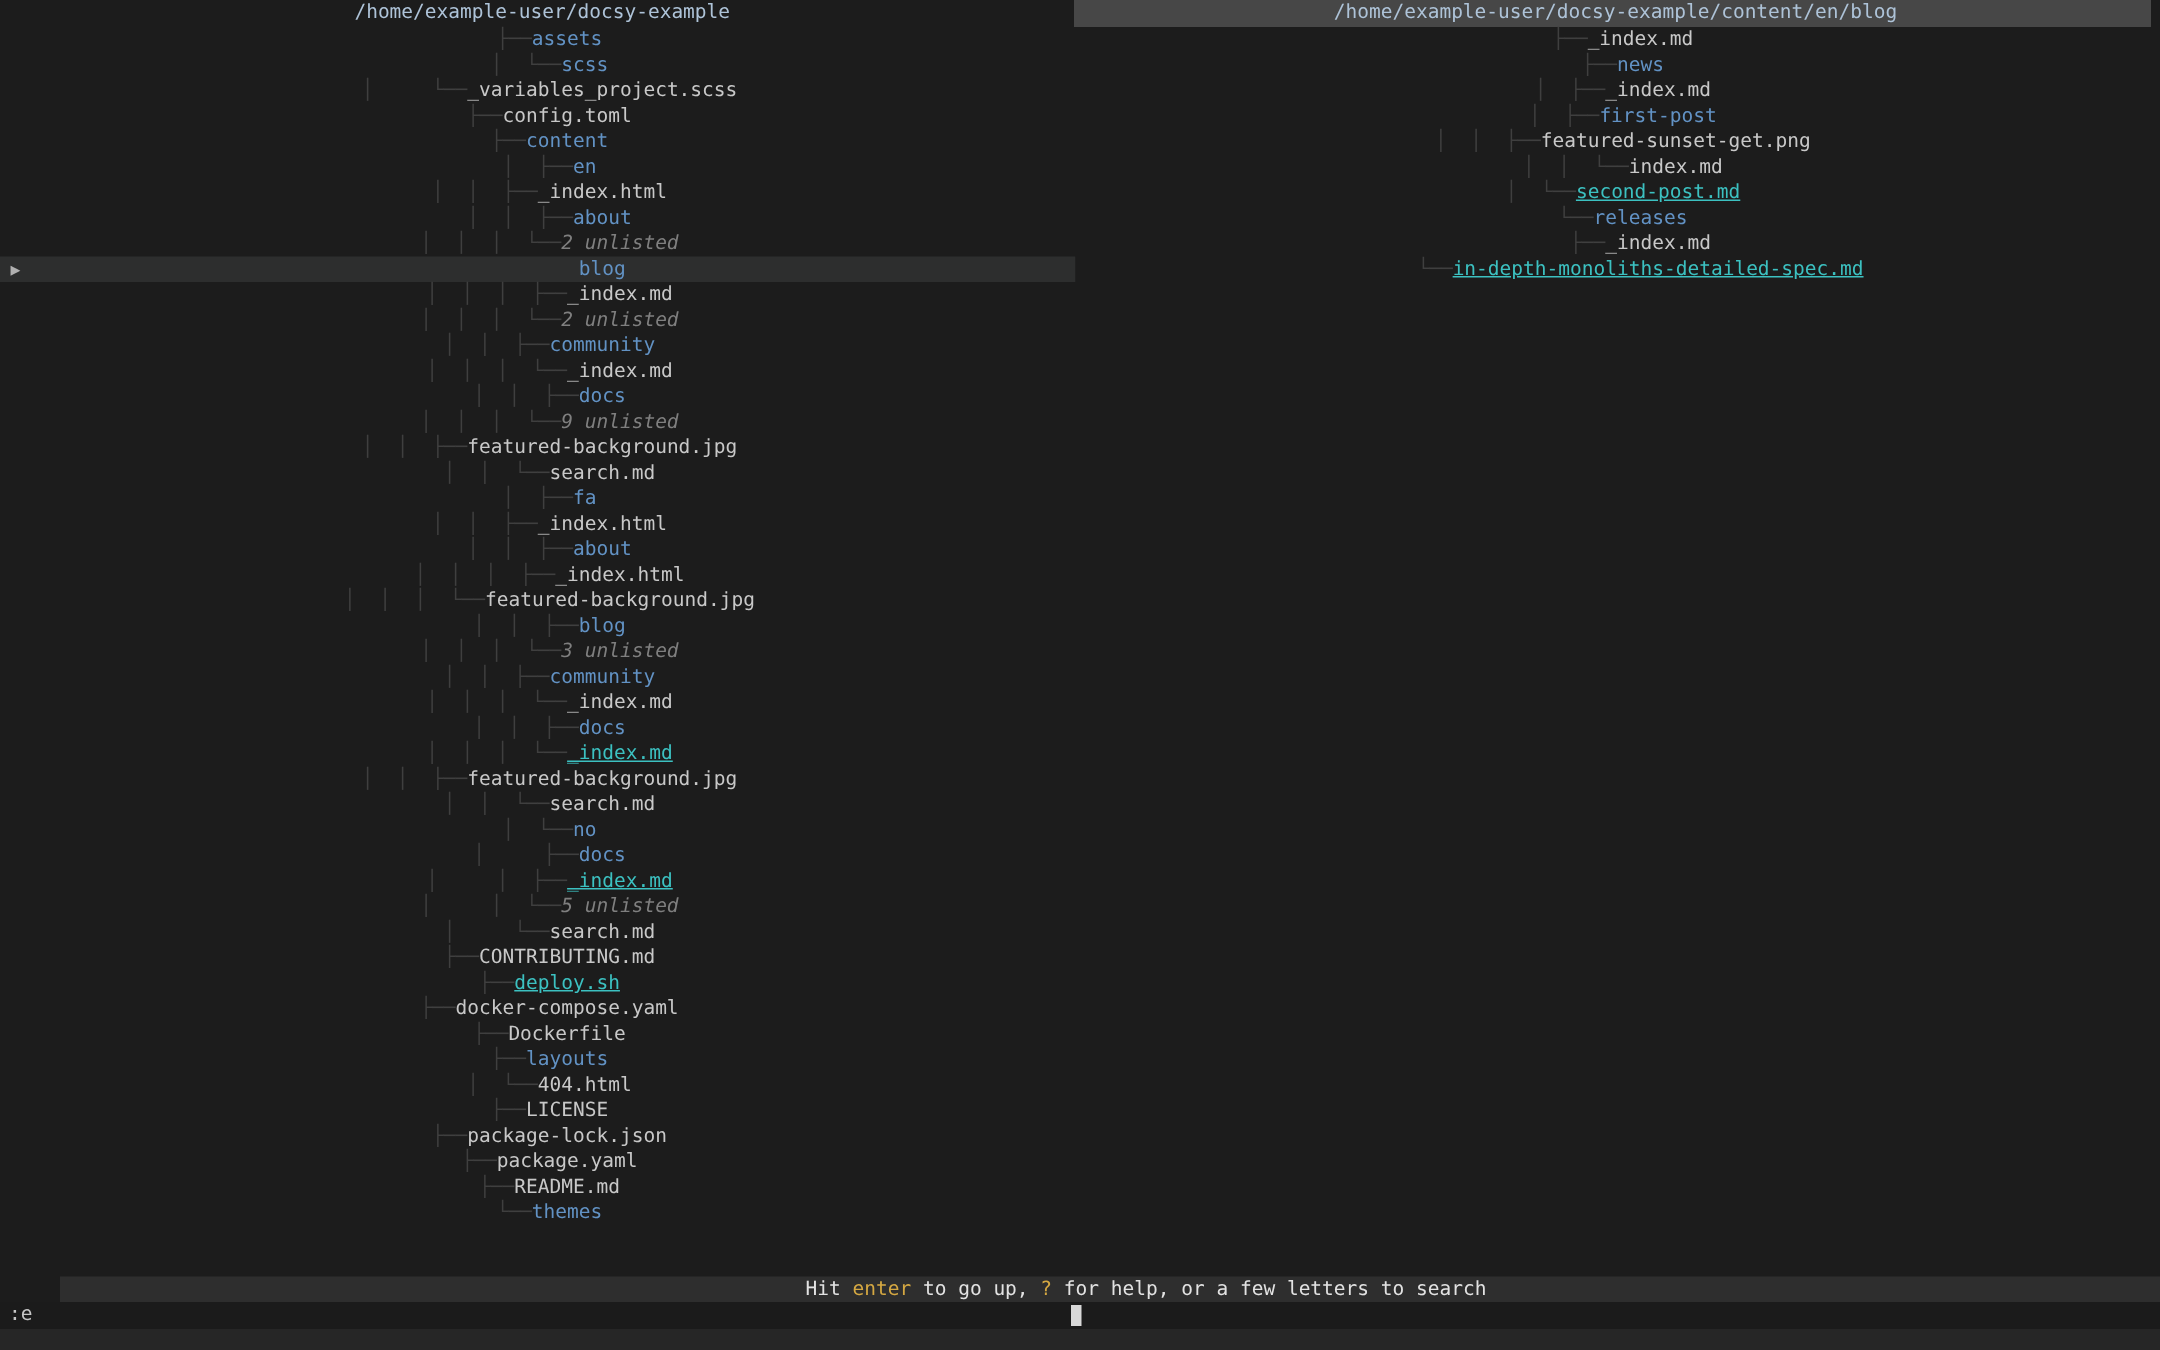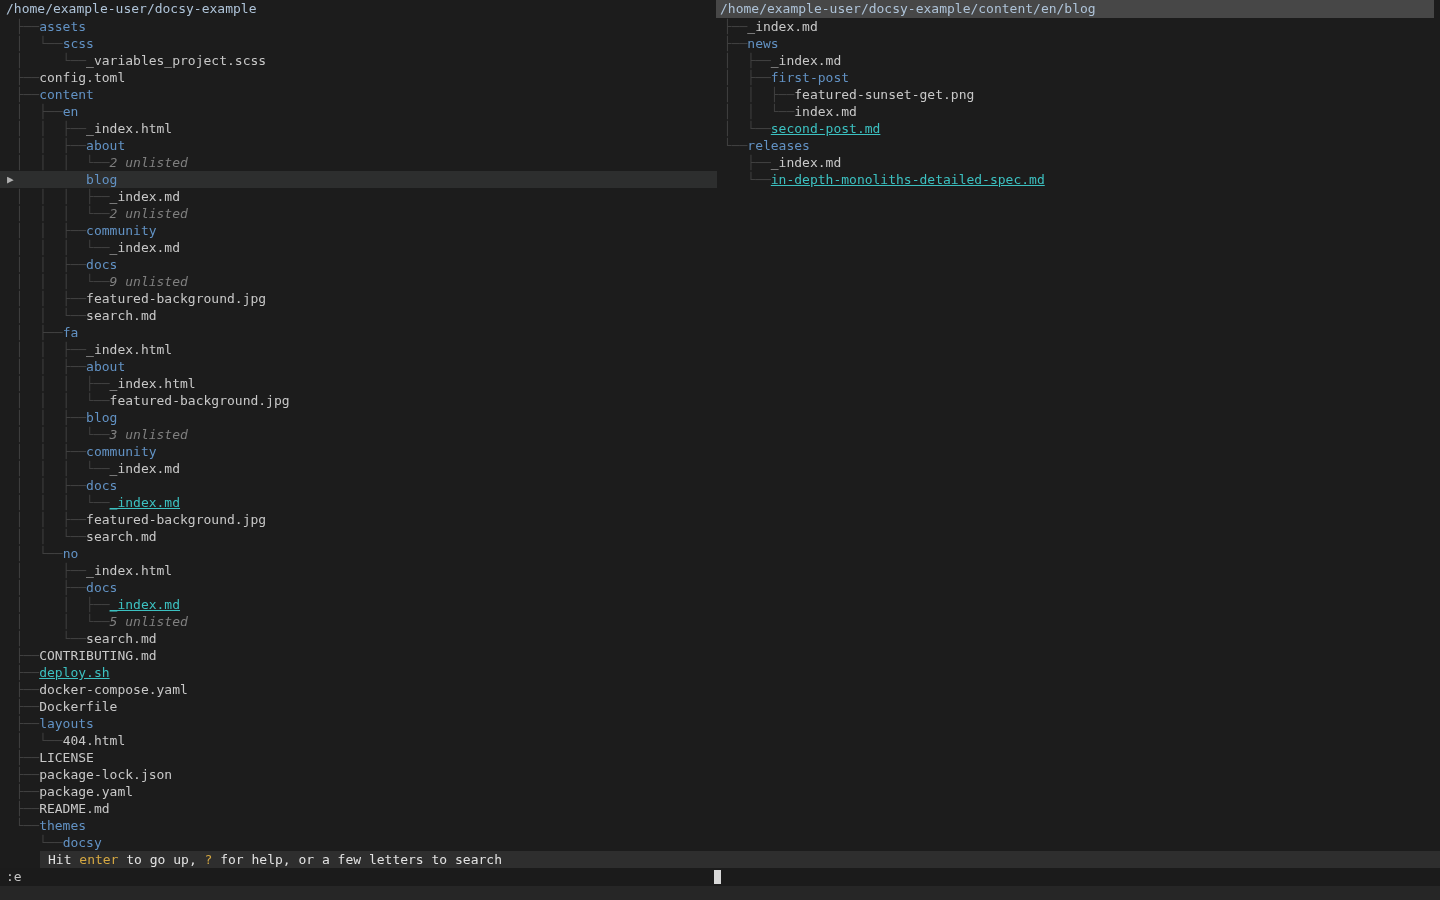--- a/index.html
+++ b/index.html
@@ -22,21 +22,21 @@
     --arrow:#b0b0b0;
   }
   *{margin:0;padding:0;box-sizing:border-box;}
   html,body{width:1440px;height:900px;overflow:hidden;}
   body{
     background:var(--background);
     font-family:"DejaVu Sans Mono","Liberation Mono",monospace;
     font-size:13px;
     color:var(--file);
   }
-  .screen{position:relative;width:1440px;height:900px;background:var(--background);}
+  .screen{position:relative;width:1440px;height:900px;background:var(--background);text-align:center;}
   .panel{position:absolute;top:0;height:851px;overflow:hidden;}
   .panel-left{left:0;width:717px;}
   .panel-right{left:716px;width:724px;}
   .panel-header{
     height:18px;line-height:18px;white-space:pre;
     color:var(--header-text);padding-left:6px;
   }
   .panel-right .panel-header{
     background:var(--header-bg);
     width:calc(100% - 6px);
@@ -111,37 +111,35 @@
         <div class="row"><span class="branch">  │  │  │  └──</span><span class="name c-file">featured-background.jpg</span></div>
         <div class="row"><span class="branch">  │  │  ├──</span><span class="name c-dir">blog</span></div>
         <div class="row"><span class="branch">  │  │  │  └──</span><span class="name c-unlisted">3 unlisted</span></div>
         <div class="row"><span class="branch">  │  │  ├──</span><span class="name c-dir">community</span></div>
         <div class="row"><span class="branch">  │  │  │  └──</span><span class="name c-file">_index.md</span></div>
         <div class="row"><span class="branch">  │  │  ├──</span><span class="name c-dir">docs</span></div>
         <div class="row"><span class="branch">  │  │  │  └──</span><span class="name c-git">_index.md</span></div>
         <div class="row"><span class="branch">  │  │  ├──</span><span class="name c-file">featured-background.jpg</span></div>
         <div class="row"><span class="branch">  │  │  └──</span><span class="name c-file">search.md</span></div>
         <div class="row"><span class="branch">  │  └──</span><span class="name c-dir">no</span></div>
-        <div class="row"><span class="branch">  │     ├──</span><span class="name c-file">_index.html</span></div>
         <div class="row"><span class="branch">  │     ├──</span><span class="name c-dir">docs</span></div>
         <div class="row"><span class="branch">  │     │  ├──</span><span class="name c-git">_index.md</span></div>
         <div class="row"><span class="branch">  │     │  └──</span><span class="name c-unlisted">5 unlisted</span></div>
         <div class="row"><span class="branch">  │     └──</span><span class="name c-file">search.md</span></div>
         <div class="row"><span class="branch">  ├──</span><span class="name c-file">CONTRIBUTING.md</span></div>
         <div class="row"><span class="branch">  ├──</span><span class="name c-git">deploy.sh</span></div>
         <div class="row"><span class="branch">  ├──</span><span class="name c-file">docker-compose.yaml</span></div>
         <div class="row"><span class="branch">  ├──</span><span class="name c-file">Dockerfile</span></div>
         <div class="row"><span class="branch">  ├──</span><span class="name c-dir">layouts</span></div>
         <div class="row"><span class="branch">  │  └──</span><span class="name c-file">404.html</span></div>
         <div class="row"><span class="branch">  ├──</span><span class="name c-file">LICENSE</span></div>
         <div class="row"><span class="branch">  ├──</span><span class="name c-file">package-lock.json</span></div>
         <div class="row"><span class="branch">  ├──</span><span class="name c-file">package.yaml</span></div>
         <div class="row"><span class="branch">  ├──</span><span class="name c-file">README.md</span></div>
         <div class="row"><span class="branch">  └──</span><span class="name c-dir">themes</span></div>
-        <div class="row"><span class="branch">     └──</span><span class="name c-dir">docsy</span></div>
       </div>
   </div>
 
   <div class="panel panel-right">
     <div class="panel-header">/home/example-user/docsy-example/content/en/blog</div>
     <div id="right-rows">
         <div class="row"><span class="branch"> ├──</span><span class="name c-file">_index.md</span></div>
         <div class="row"><span class="branch"> ├──</span><span class="name c-dir">news</span></div>
         <div class="row"><span class="branch"> │  ├──</span><span class="name c-file">_index.md</span></div>
         <div class="row"><span class="branch"> │  ├──</span><span class="name c-dir">first-post</span></div>

